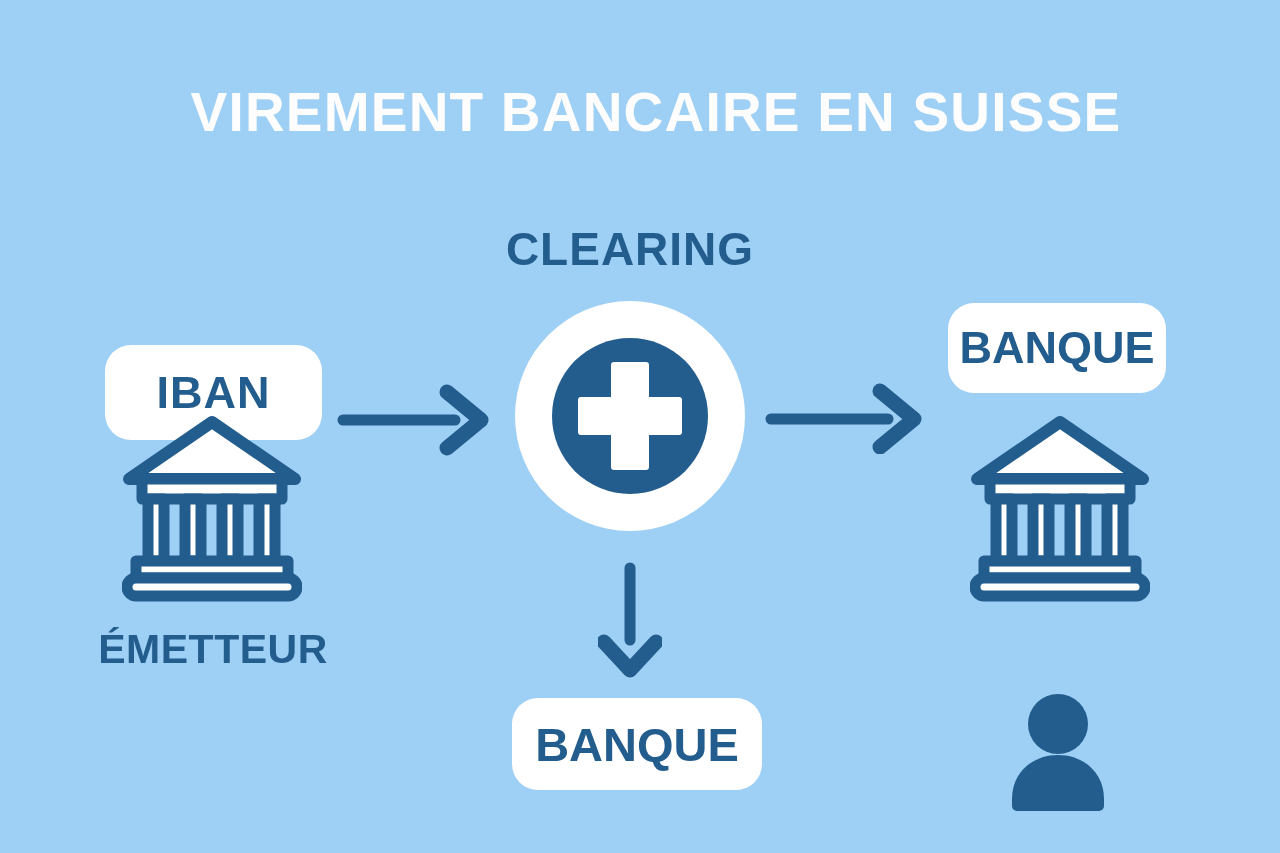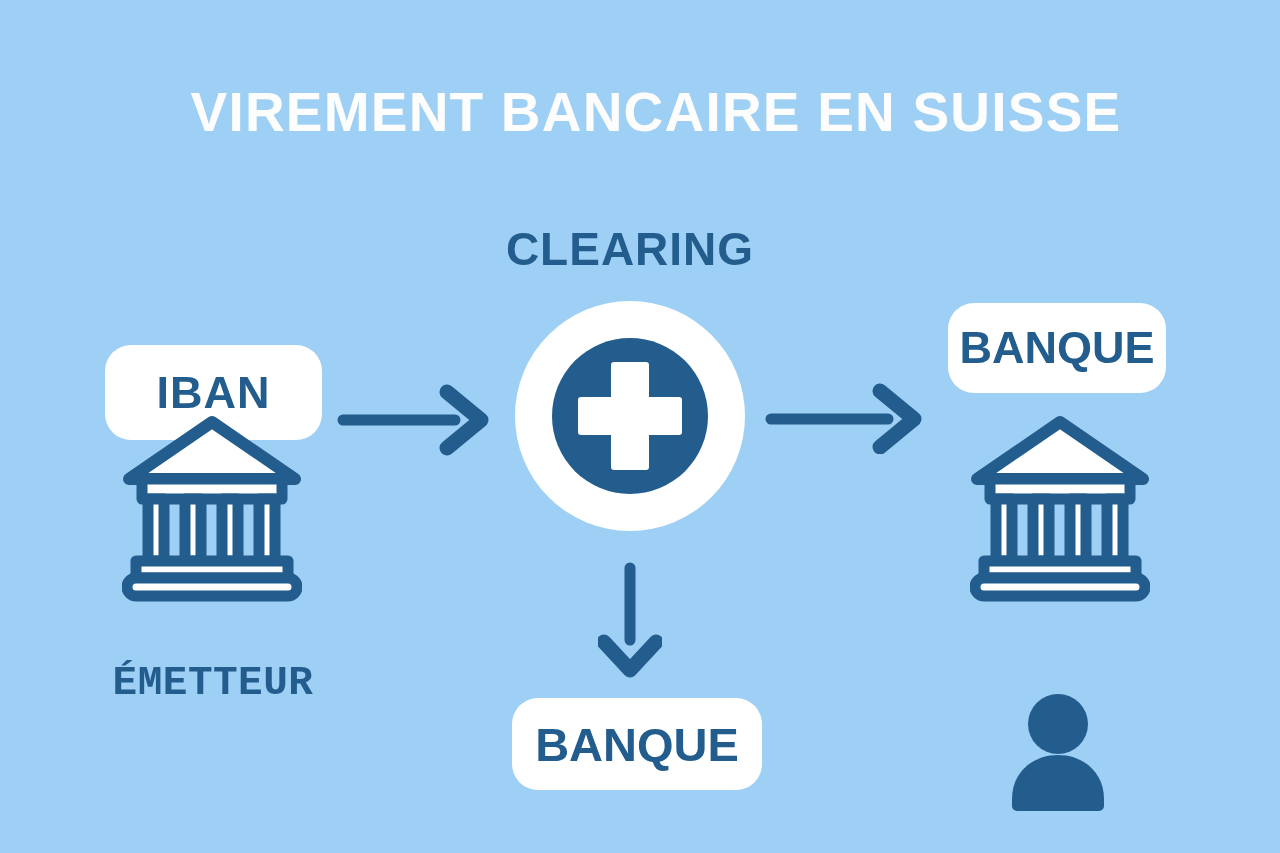--- a/index.html
+++ b/index.html
@@ -30,21 +30,21 @@
     display:flex;align-items:center;justify-content:center;
     font-weight:700;color:var(--primary);
   }
   .badge-iban{left:105px;top:305px;width:217px;height:95px;font-size:45px;letter-spacing:1px;margin-top:40px;}
   .badge-banque-right{left:948px;top:303px;width:218px;height:90px;font-size:45px;}
   .badge-banque-bottom{left:512px;top:698px;width:250px;height:92px;font-size:47px;}
   .caption{
     position:absolute;font-weight:700;color:var(--primary);
     text-align:center;font-size:41px;letter-spacing:0.5px;
   }
-  .caption-sender{left:63px;top:660px;width:300px;font-family:Liberation Mono, monospace;}
+  .caption-sender{left:63px;top:626px;width:300px;}
   .caption-receiver{left:909px;top:626px;width:300px;}
   .icon{position:absolute;color:var(--primary);}
   .bank-left{left:122px;top:415px;}
   .bank-right{left:970px;top:415px;}
   .clearing-circle{left:515px;top:301px;}
   .arrow-right-1{left:333px;top:384px;}
   .arrow-right-2{left:762px;top:382px;}
   .arrow-down{left:598px;top:558px;}
   .person{left:1008px;top:693px;}
   svg{display:block}

